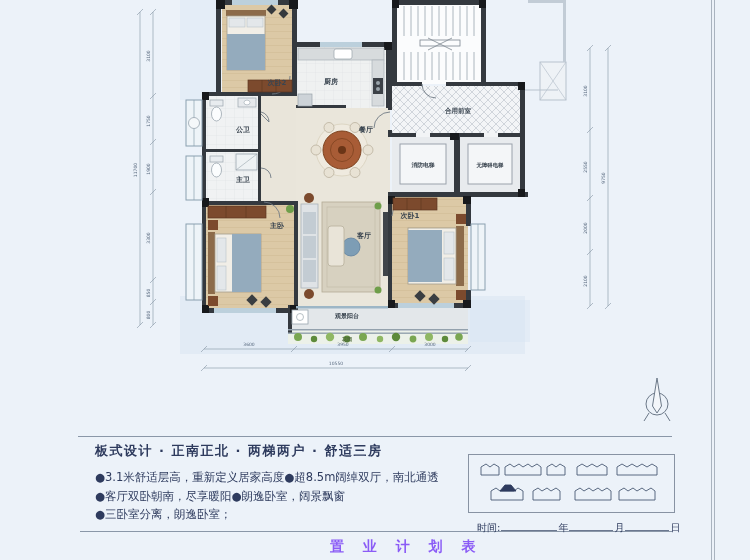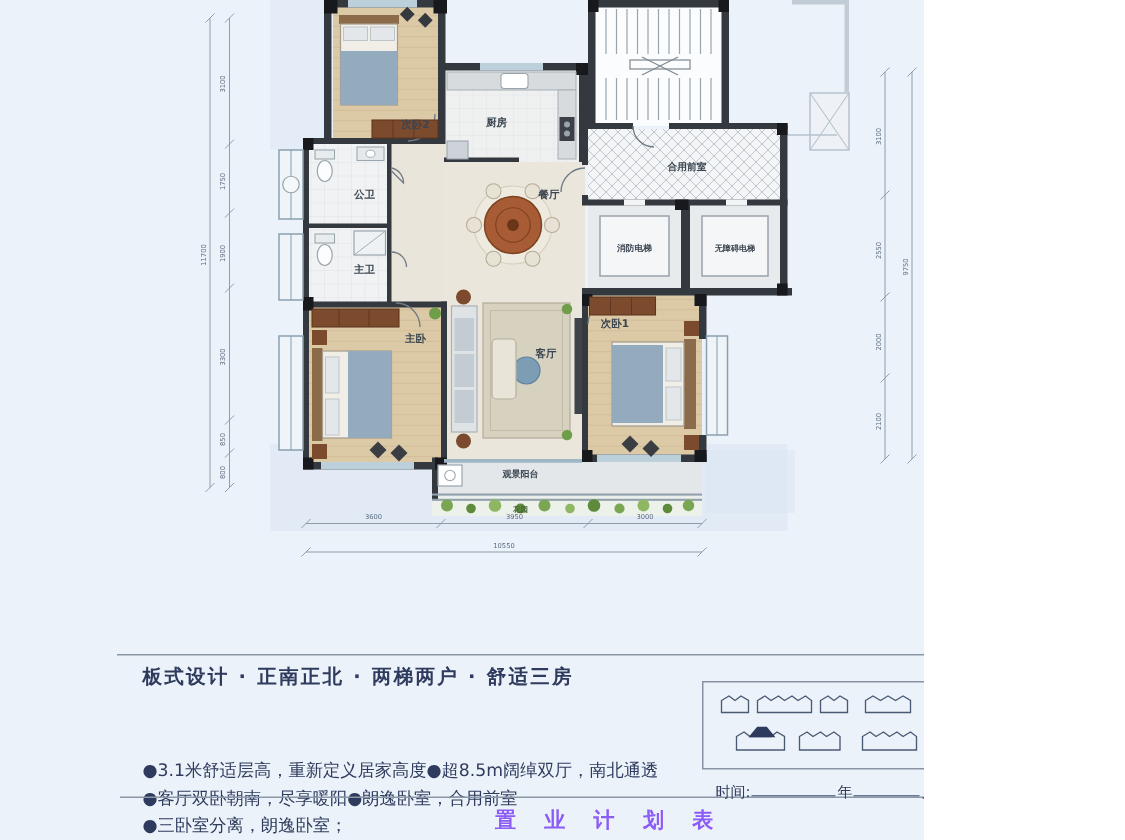--- a/index.html
+++ b/index.html
@@ -1,20 +1,20 @@
 <!DOCTYPE html>
 <html><head>
 <meta charset="utf-8">
 <style>
   html,body{margin:0;padding:0;}
   body{font-family:"DejaVu Sans","Liberation Sans",sans-serif;}
-  #page{position:relative;width:616px;height:560px;background:#ecf2f9;overflow:hidden;}
+  #page{position:relative;width:750px;height:560px;background:#ecf2f9;overflow:hidden;}
   #plan-svg{position:absolute;left:0;top:0;}
   #info-title{position:absolute;left:95px;top:442px;font-size:13px;font-weight:bold;letter-spacing:1.5px;color:#2e3b5e;}
-  #info-bullets{position:absolute;left:95px;top:468px;font-size:11.5px;line-height:18.5px;color:#2e3b5e;margin-top:36px;}
+  #info-bullets{position:absolute;left:95px;top:468px;font-size:11.5px;line-height:18.5px;color:#2e3b5e;}
   .hline{position:absolute;height:0;border-top:1px solid #8a97a8;}
   #rule-top{left:78px;top:436px;width:594px;}
   #rule-bottom{left:80px;top:531px;width:592px;}
   .vline{position:absolute;width:0;top:0;height:560px;border-left:1px solid #a9b3bf;}
   #binding-line-1{left:711px;}
   #binding-line-2{left:714px;}
   #keyplan-box{position:absolute;left:468px;top:454px;width:205px;height:57px;border:1px solid #8893a3;}
   #footer-title{position:absolute;left:330px;top:538px;font-size:14px;font-weight:bold;letter-spacing:7px;color:#8b5cf6;}
   #footer-date{position:absolute;left:477px;top:521px;font-size:10px;color:#2e3b5e;white-space:nowrap;}
   .blank{display:inline-block;width:44px;border-bottom:1px solid #6b7890;height:9px;margin:0 1px;}
@@ -377,21 +377,21 @@
     <path d="M657 378 L652.5 406 L657 413 L661.5 406 Z" fill="#f3f6fa"></path>
     <line x1="649" y1="413" x2="644" y2="421"></line>
     <line x1="665" y1="413" x2="670" y2="421"></line>
   </g>
 </svg>
 
 <div class="hline" id="rule-top"></div>
 <div id="info-title">板式设计 · 正南正北 · 两梯两户 · 舒适三房</div>
 <div id="info-bullets">
   <div>●3.1米舒适层高，重新定义居家高度●超8.5m阔绰双厅，南北通透</div>
-  <div>●客厅双卧朝南，尽享暖阳●朗逸卧室，合用前室</div>
+  <div>●客厅双卧朝南，尽享暖阳●朗逸卧室，阔景飘窗</div>
   <div>●三卧室分离，朗逸卧室；</div>
 </div>
 <div class="hline" id="rule-bottom"></div>
 
 <div id="keyplan-box">
   <svg width="203" height="55" viewBox="0 0 203 55">
     <g fill="none" stroke="#4a5a74" stroke-width="0.9">
       <g>
         <path d="M12 12 l5 -3 l4 3 l4 -3 l5 3 v8 h-18 z"></path>
         <path d="M36 12 l5 -3 l4 3 l5 -3 l4 3 l5 -3 l4 3 l5 -3 l4 3 v8 h-36 z"></path>

